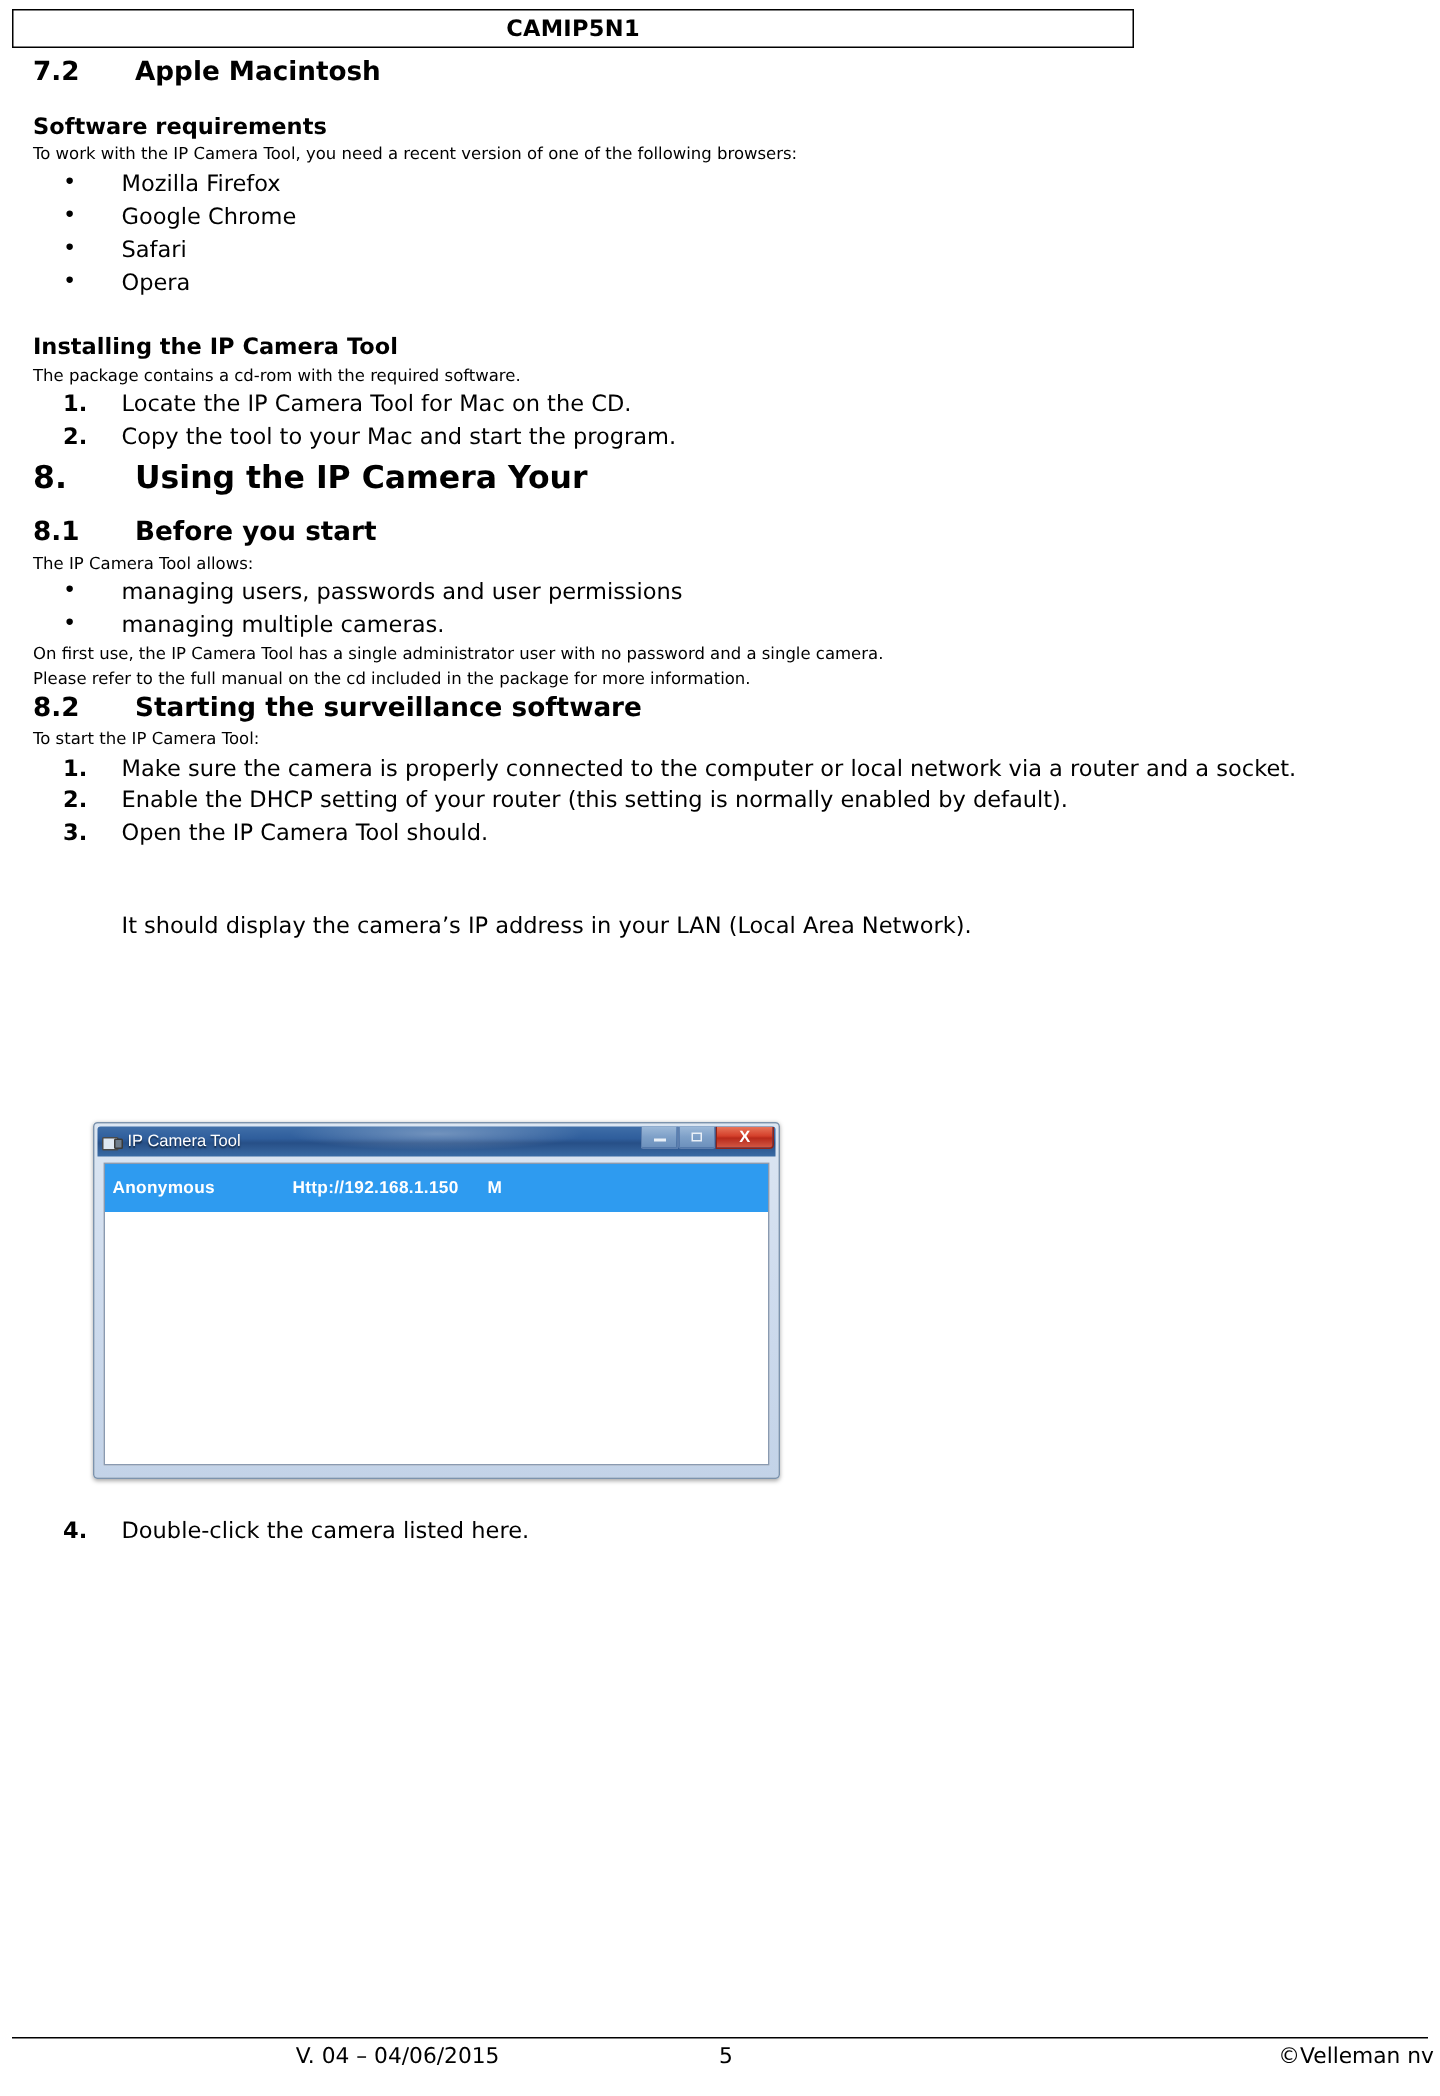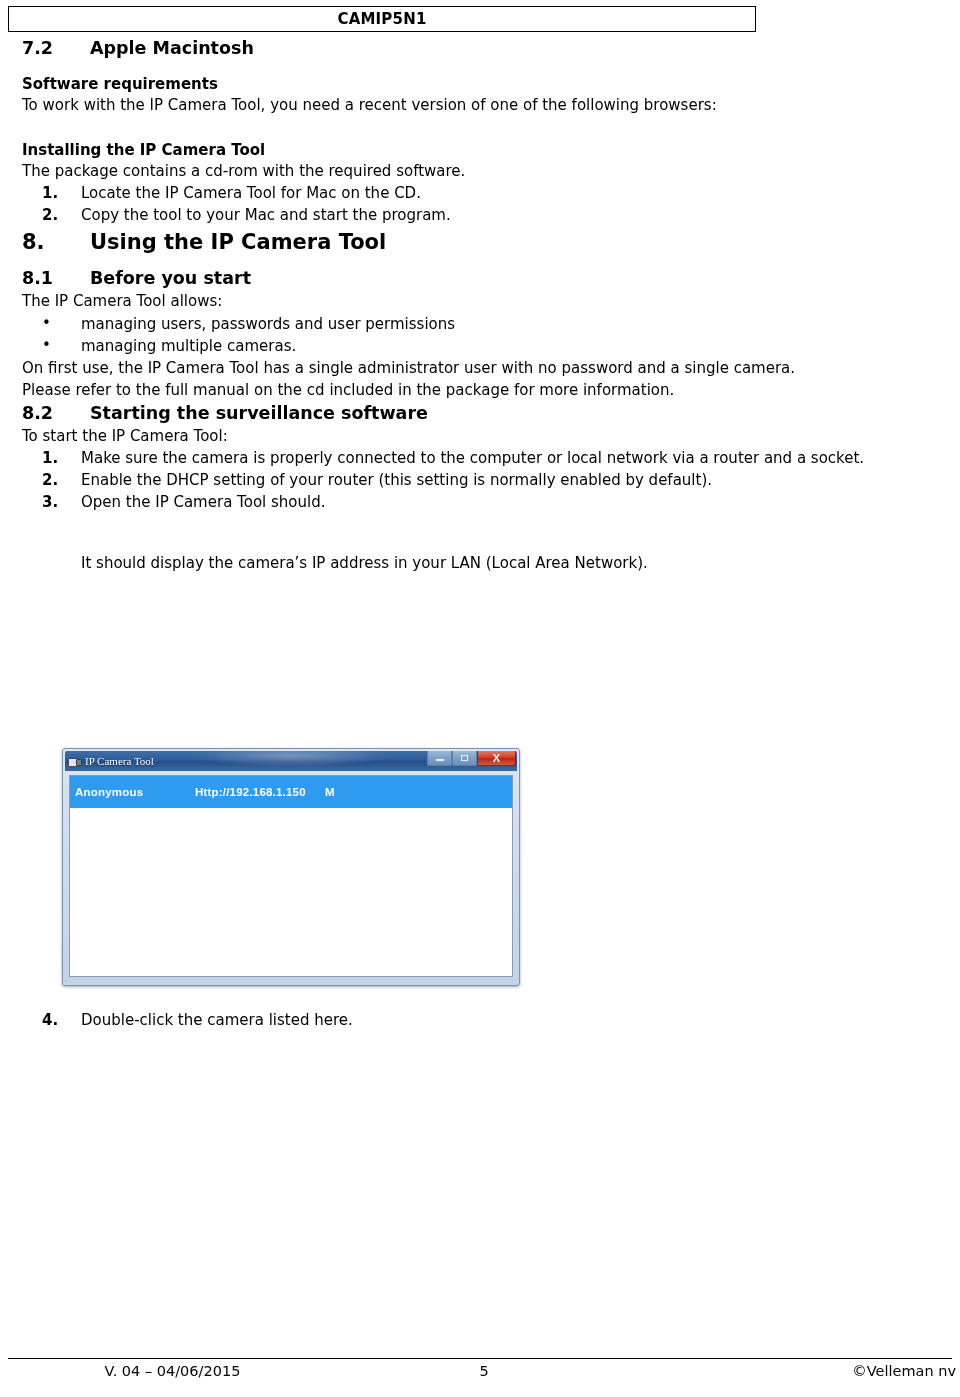--- a/index.html
+++ b/index.html
@@ -71,21 +71,21 @@
   h2.subsec .num { width: 68px; flex: 0 0 68px; }
 
   h3.minor {
     font-size: 15px;
     font-weight: bold;
     margin: 0 0 1px 0;
     line-height: 1.35;
   }
 
   p.body {
-    font-size: 15px;
+    font-size: 11px;
     margin: 0 0 1px 0;
     line-height: 1.42;
   }
 
   ul.bullets {
     list-style: none;
     margin: 0 0 0 0;
     padding: 0;
   }
   ul.bullets li {
@@ -189,21 +189,21 @@
     position: absolute;
     left: 8px; top: 3px;
     width: 4px; height: 5px;
     background: #6f7d8c;
     border: 1px solid #3a3a3a;
     border-radius: 1px;
   }
   .win-title {
     font-size: 11px;
     color: #ffffff;
-    font-family: Liberation Serif, serif;
+    font-family: Liberation Sans, sans-serif;
     white-space: nowrap;
     text-shadow: 0 1px 1px rgba(0,0,0,0.55);
   }
   .win-btns {
     position: absolute;
     right: 1px;
     top: 0px;
     display: flex;
     align-items: center;
     gap: 0px;
@@ -271,21 +271,21 @@
     left: 8px;
     top: 1358px;
     width: 944px;
     border-top: 1.5px solid #000;
     padding-top: 4px;
     box-sizing: border-box;
     display: flex;
     align-items: center;
     font-size: 14.5px;
   }
-  .footer .f-left { flex: 0 0 34%; text-align: center; padding-left: 4px; }
+  .footer .f-left { flex: 0 0 34%; text-align: right; padding-left: 4px; }
   .footer .f-center { flex: 0 0 32%; text-align: center; }
   .footer .f-right { flex: 0 0 34%; text-align: right; padding-right: 6px; }
 </style>
 </head>
 <body>
 
 <div class="page">
 
   <div class="header-box">
     <span class="header-title">CAMIP5N1</span>
@@ -296,40 +296,46 @@
     <h2 class="subsec">
       <span class="num">7.2</span>
       <span>Apple Macintosh</span>
     </h2>
 
     <div class="gap-sm"></div>
 
     <h3 class="minor">Software requirements</h3>
     <p class="body">To work with the IP Camera Tool, you need a recent version of one of the following browsers:</p>
 
+    <ul class="bullets">
+      <li>Mozilla Firefox</li>
+      <li>Google Chrome</li>
+      <li>Safari</li>
+      <li>Opera</li>
+    </ul>
 
     <div class="gap-md"></div>
 
     <h3 class="minor">Installing the IP Camera Tool</h3>
     <p class="body">The package contains a cd-rom with the required software.</p>
 
     <ol class="numbers">
       <li>
         <span class="n">1.</span>
         <span>Locate the IP Camera Tool for Mac on the CD.</span>
       </li>
       <li>
         <span class="n">2.</span>
         <span>Copy the tool to your Mac and start the program.</span>
       </li>
     </ol>
 
     <h1 class="sec">
       <span class="num">8.</span>
-      <span>Using the IP Camera Tool</span>
+      <span>Using the IP Camera Your</span>
     </h1>
 
     <h2 class="subsec">
       <span class="num">8.1</span>
       <span>Before you start</span>
     </h2>
 
     <p class="body">The IP Camera Tool allows:</p>
 
     <ul class="bullets">

